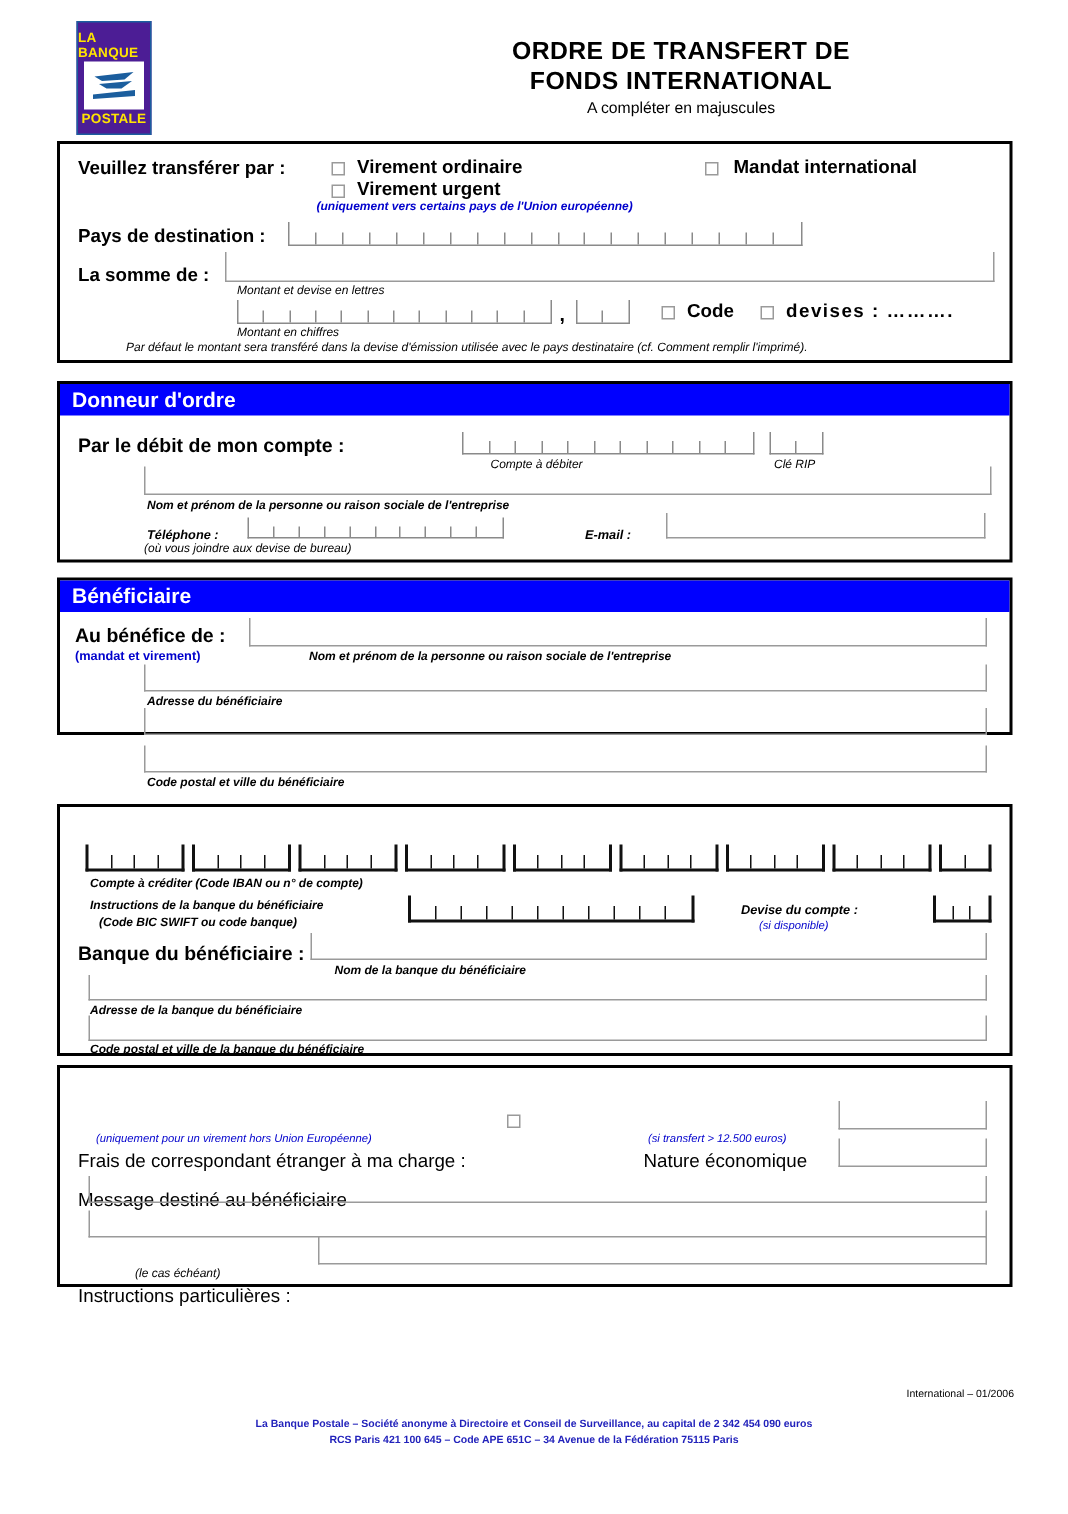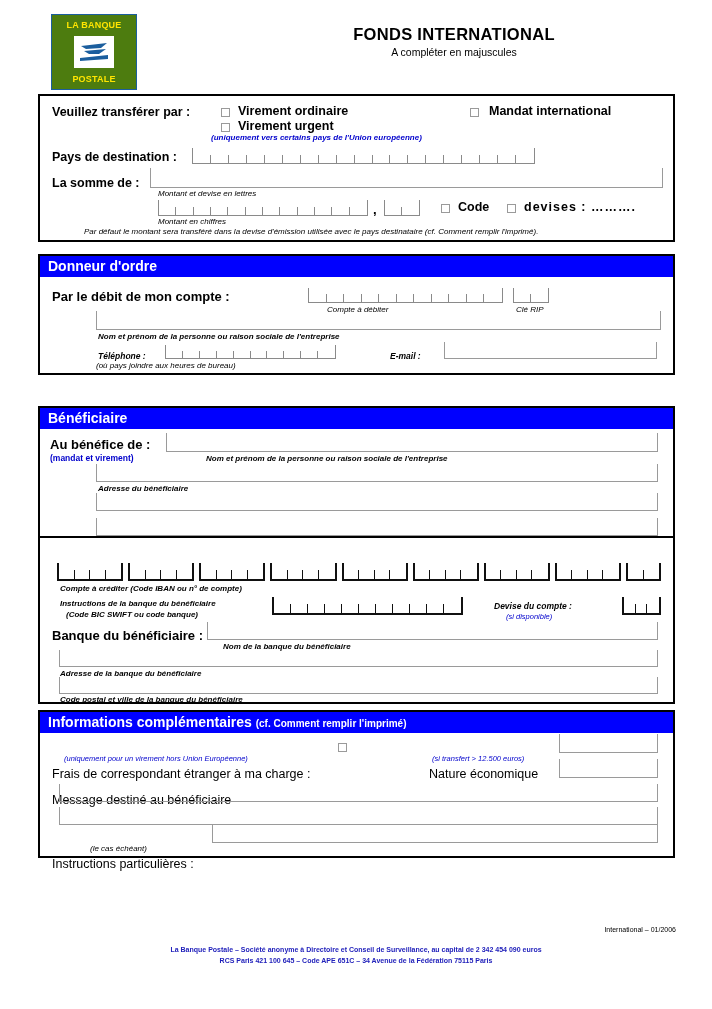--- a/index.html
+++ b/index.html
@@ -25,22 +25,22 @@
   
   .header {
     position: absolute;
     left: 0; top: 0;
     width: 712px;
     height: 92px;
   }
   .logo {
     position: absolute;
     left: 51px; top: 14px;
-    width: 86px; height: 76px;
-    background: #4d7c0f;
+    width: 50px; height: 76px;
+    background: #4c1d95;
     border: 1px solid #1B5E9E;
     display: flex;
     flex-direction: column;
     align-items: center;
     justify-content: space-between;
     padding: 5px 0 5px 0;
     box-sizing: border-box;
   }
   .logo-top {
     color: #FFE500;
@@ -256,20 +256,21 @@
         <svg width="34" height="26" viewBox="0 0 34 26">
           <path d="M4 7 L30 4 L24 9 L9 10 Z" fill="#1B5E9E"></path>
           <path d="M7 12 L29 10 L22 15 L12 15 Z" fill="#1B5E9E"></path>
           <path d="M3 19 L31 16 L31 20 L3 22 Z" fill="#1B5E9E"></path>
         </svg>
       </div>
       <div class="logo-bottom">POSTALE</div>
     </div>
 
     <div class="title-block">
+      <div class="title-1">ORDRE DE TRANSFERT DE</div>
       <div class="title-2">FONDS INTERNATIONAL</div>
       <div class="title-sub">A compléter en majuscules</div>
     </div>
   </div>
 
   <div class="box" style="left:38px; top:94px; width:637px; height:148px;">
 
     <div class="abs lbl-b" style="left:12px; top:9px;">Veuillez transférer par :</div>
 
     <span class="abs cbx" style="left:181px; top:12px;"></span>
@@ -373,27 +374,27 @@
         <span class="cell"></span>
         <span class="cell"></span>
         <span class="cell"></span>
         <span class="cell"></span>
         <span class="cell"></span>
         <span class="cell"></span>
         <span class="cell"></span>
         <span class="cell"></span>
         <span class="cell"></span>
       </div>
-    <div class="abs cap-b" style="left:56px; top:105px; font-weight:normal;">(où pays joindre aux heures de bureau)</div>
+    <div class="abs cap-b" style="left:56px; top:105px; font-weight:normal;">(où vous joindre aux devise de bureau)</div>
 
     <div class="abs cap-b" style="left:350px; top:95px; font-size:8.5px;">E-mail :</div>
     <div class="ufield" style="left:404px; top:86px; width:213px; height:17px;"></div>
   </div>
 
-  <div class="box" style="left:38px; top:406px; width:637px; height:134px;">
+  <div class="box" style="left:38px; top:385px; width:637px; height:105px;">
     <div class="bluebar">Bénéficiaire</div>
 
     <div class="abs lbl-b" style="left:10px; top:29px; font-size:13px;">Au bénéfice de :</div>
     <div class="abs" style="left:10px; top:45px; font-size:8.5px; font-weight:bold; color:#0000CC;">(mandat et virement)</div>
 
     <div class="ufield" style="left:126px; top:25px; width:492px; height:19px;"></div>
     <div class="abs cap-b" style="left:166px; top:46px;">Nom et prénom de la personne ou raison sociale de l'entreprise</div>
 
     <div class="ufield" style="left:56px; top:56px; width:562px; height:18px;"></div>
     <div class="abs cap-b" style="left:58px; top:76px;">Adresse du bénéficiaire</div>
@@ -491,24 +492,20 @@
     <div class="abs cap-b" style="left:183px; top:104px;">Nom de la banque du bénéficiaire</div>
 
     <div class="ufield" style="left:19px; top:112px; width:599px; height:17px;"></div>
     <div class="abs cap-b" style="left:20px; top:131px;">Adresse de la banque du bénéficiaire</div>
 
     <div class="ufield" style="left:19px; top:139px; width:599px; height:17px;"></div>
     <div class="abs cap-b" style="left:20px; top:157px;">Code postal et ville de la banque du bénéficiaire</div>
   </div>
 
   <div class="box" style="left:38px; top:710px; width:637px; height:148px;">
-    <div class="bluebar">
-      <span>Informations complémentaires</span>
-      <span class="small">(cf. Comment remplir l'imprimé)</span>
-    </div>
 
     <div class="abs lbl" style="left:12px; top:27px; font-size:12.5px;">Frais de correspondant étranger à ma charge :</div>
     <span class="abs cbx" style="left:298px; top:31px;"></span>
     <div class="abs cap-blue" style="left:24px; top:42px;">(uniquement pour un virement hors Union Européenne)</div>
 
     <div class="abs lbl" style="left:389px; top:27px; font-size:12.5px;">Nature économique</div>
     <div class="abs cap-blue" style="left:392px; top:42px;">(si transfert &gt; 12.500 euros)</div>
     <div class="ufield" style="left:519px; top:22px; width:99px; height:19px;"></div>
     <div class="ufield" style="left:519px; top:47px; width:99px; height:19px;"></div>
 

